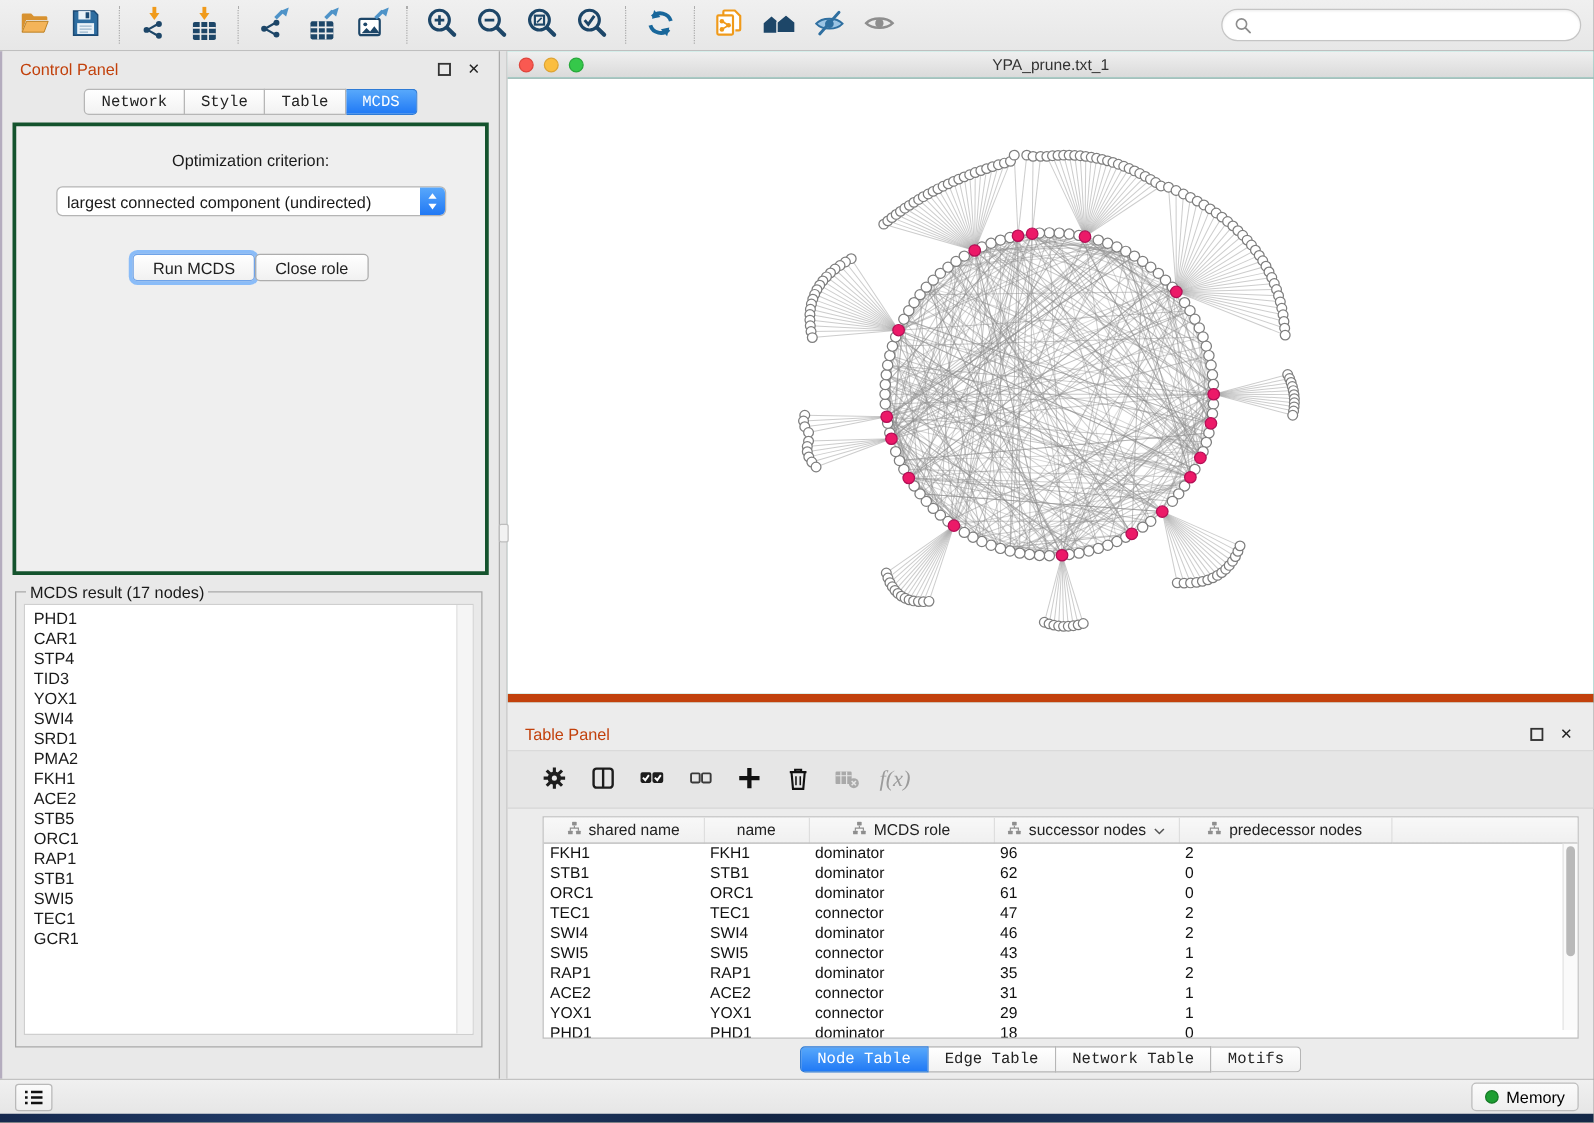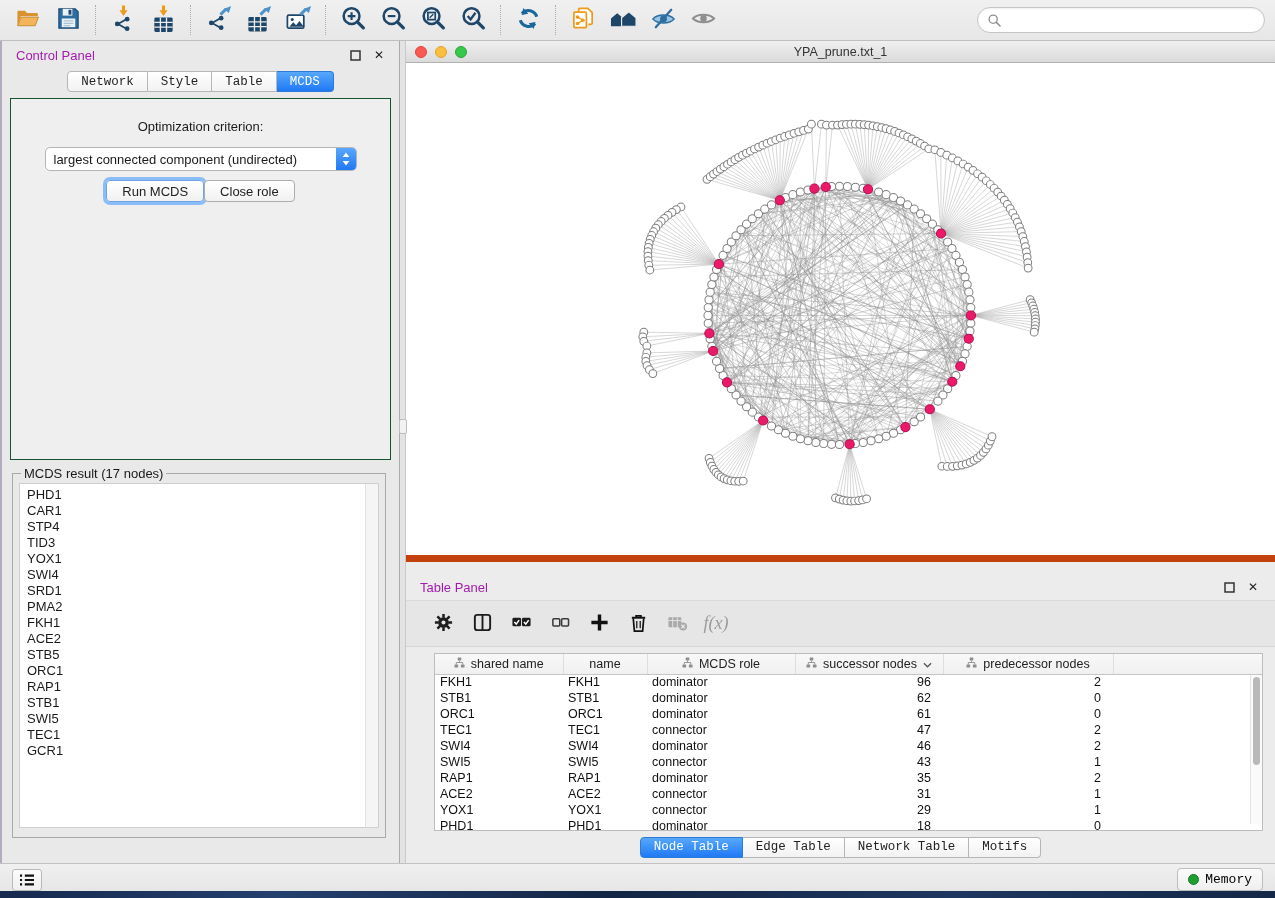--- a/index.html
+++ b/index.html
@@ -14,37 +14,37 @@
   .tsep{width:0;height:30px;border-left:1px dotted #ADADAD;margin:0 7px;}
   .search-box{margin-left:auto;width:288px;height:26px;background:#fff;border:1px solid #C5C5C5;border-radius:13px;
               display:flex;align-items:center;padding:0 10px;box-shadow:inset 0 1px 2px rgba(0,0,0,.07);}
   .search-box svg{width:13px;height:13px;margin-right:6px;flex:0 0 13px;}
   .search-box input{border:none;outline:none;flex:1;font-size:13px;background:transparent;font-family:inherit;}
   
   .main{flex:1;display:flex;min-height:0;border-left:2px solid #B4ACBE;}
   
   .control-panel{width:398px;flex:0 0 398px;background:#E9E9E9;border-right:1px solid #ABABAB;display:flex;flex-direction:column;}
   .panel-header{height:28px;flex:0 0 28px;display:flex;align-items:center;padding:0 12px 0 14px;}
-  .panel-header .ph-title{flex:1;color:#a21caf;}
+  .panel-header .ph-title{flex:1;color:#c2410c;}
   .ph-ico{display:flex;align-items:center;justify-content:center;width:16px;height:16px;margin-left:8px;color:#222;font-weight:bold;font-size:12px;}
   .tabbar{display:flex;justify-content:center;margin:2px 0 4px 0;}
   .seg{display:flex;}
   .seg .seg-btn{height:21px;padding:0 13px;font-size:12.5px;background:linear-gradient(#FFFFFF,#F2F2F2);
        border:1px solid #B6B6B6;border-left:none;color:#222;cursor:default;font-family:Liberation Mono, monospace;}
   .seg .seg-btn:first-child{border-left:1px solid #B6B6B6;border-radius:4px 0 0 4px;}
   .seg .seg-btn:last-child{border-radius:0 4px 4px 0;}
   .seg .seg-btn.active{background:linear-gradient(#57A8FB,#2079F5);color:#fff;border-color:#2E7BD6;}
-  .tab-content{margin:2px 8px 0 8px;height:362px;background:#EFEFEF;border:1px solid #14532d;
+  .tab-content{margin:2px 8px 0 8px;height:362px;background:#EFEFEF;border:3px solid #14532d;
                display:flex;flex-direction:column;align-items:center;}
   .opt-label{margin-top:20px;}
   .combo{margin-top:13px;width:312px;height:24px;background:#fff;border:1px solid #B5B5B5;border-radius:5px;
          display:flex;align-items:center;overflow:hidden;}
   .combo .combo-value{flex:1;padding:0 8px;white-space:nowrap;}
   .combo .stepper{width:20px;height:24px;background:linear-gradient(#5BAAFC,#1E76F4);display:flex;align-items:center;justify-content:center;border-radius:0 4px 4px 0;}
-  .btn-row{margin-top:9px;display:flex;}
+  .btn-row{margin-top:30px;display:flex;}
   .push-btn{height:22px;padding:0 15px;background:linear-gradient(#FFFFFF,#F1F1F1);border:1px solid #ADADAD;border-radius:4px;
             font-size:13px;color:#222;font-family:inherit;cursor:default;}
   .push-btn.focused{box-shadow:0 0 0 3px #8ABCF8;border-color:#6FA3E8;}
   .result-box{margin:6px 13px 0 10px;height:372px;border:1px solid #A9A9A9;padding:2px 6px 8px 6px;background:transparent;}
   .result-box legend{font-size:13px;padding:0 3px;margin-left:2px;}
   .listbox{height:345px;background:#fff;border:1px solid #CFCFCF;position:relative;overflow:hidden;}
   .list-items{padding:3px 0 0 7px;line-height:16px;font-size:13px;}
   .vtrack{position:absolute;top:0;right:0;width:13px;height:100%;background:#F5F5F5;border-left:1px solid #E2E2E2;}
   
   .splitter{width:6px;flex:0 0 6px;background:#E3E3E3;border-right:1px solid #C9C9C9;position:relative;}
@@ -69,27 +69,27 @@
   .ttbtn{width:26px;height:26px;display:flex;align-items:center;justify-content:center;background:none;border:none;padding:0;}
   .ttbtn svg{width:21px;height:21px;}
   .fx-label{font-family:"Liberation Serif","DejaVu Serif",serif;font-style:italic;font-size:18px;color:#9B9B9B;}
   .table-wrap{flex:1;margin:6px 12px 0 28px;background:#fff;border:1px solid #BDBDBD;position:relative;overflow:hidden;}
   table.node-table{border-collapse:collapse;width:100%;table-layout:fixed;font-size:12.5px;}
   .node-table thead th{height:20px;background:linear-gradient(#F8F8F8,#F0F0F0);border-bottom:1px solid #C6C6C6;
        border-right:1px solid #DEDEDE;font-weight:normal;color:#222;padding:0;}
   .node-table thead th.filler{border-right:none;}
   .th-inner{display:flex;align-items:center;justify-content:center;gap:6px;}
   .node-table td{height:16px;padding:0 5px;white-space:nowrap;overflow:hidden;color:#111;}
-  .node-table td.num{text-align:right;padding-right:12px;}
+  .node-table td.num{text-align:left;padding-right:12px;}
   .tbl-vscroll{position:absolute;top:21px;right:0;width:12px;bottom:6px;background:#FAFAFA;border-left:1px solid #E3E3E3;}
   .tbl-vscroll .thumb{position:absolute;top:2px;left:2px;width:7px;height:88px;background:#B9B9B9;border-radius:4px;}
   .bottom-tabs{height:32px;flex:0 0 32px;display:flex;align-items:center;justify-content:center;}
   
   .statusbar{height:28px;flex:0 0 28px;background:linear-gradient(#F0F0F0,#E6E6E6);border-top:1px solid #C2C2C2;
-             display:flex;align-items:flex-end;padding:0 12px;font-family:Liberation Mono, monospace;}
+             display:flex;align-items:center;padding:0 12px;}
   .sb-left-btn{width:30px;height:22px;background:linear-gradient(#FBFBFB,#EFEFEF);border:1px solid #B9B9B9;border-radius:3px;
                display:flex;align-items:center;justify-content:center;padding:0;}
   .memory-btn{margin-left:auto;height:23px;background:linear-gradient(#FBFBFB,#EFEFEF);border:1px solid #BDBDBD;border-radius:4px;
               display:flex;align-items:center;gap:6px;padding:0 10px;font-size:13px;font-family:inherit;}
   .mem-dot{width:11px;height:11px;border-radius:50%;background:#1E9E33;border:1px solid #157A26;}
   .wallpaper{height:7px;flex:0 0 7px;background:linear-gradient(90deg,#16294E,#24406E 22%,#132544 48%,#1E3760 75%,#142847);}
 </style>
 </head>
 <body>
 

